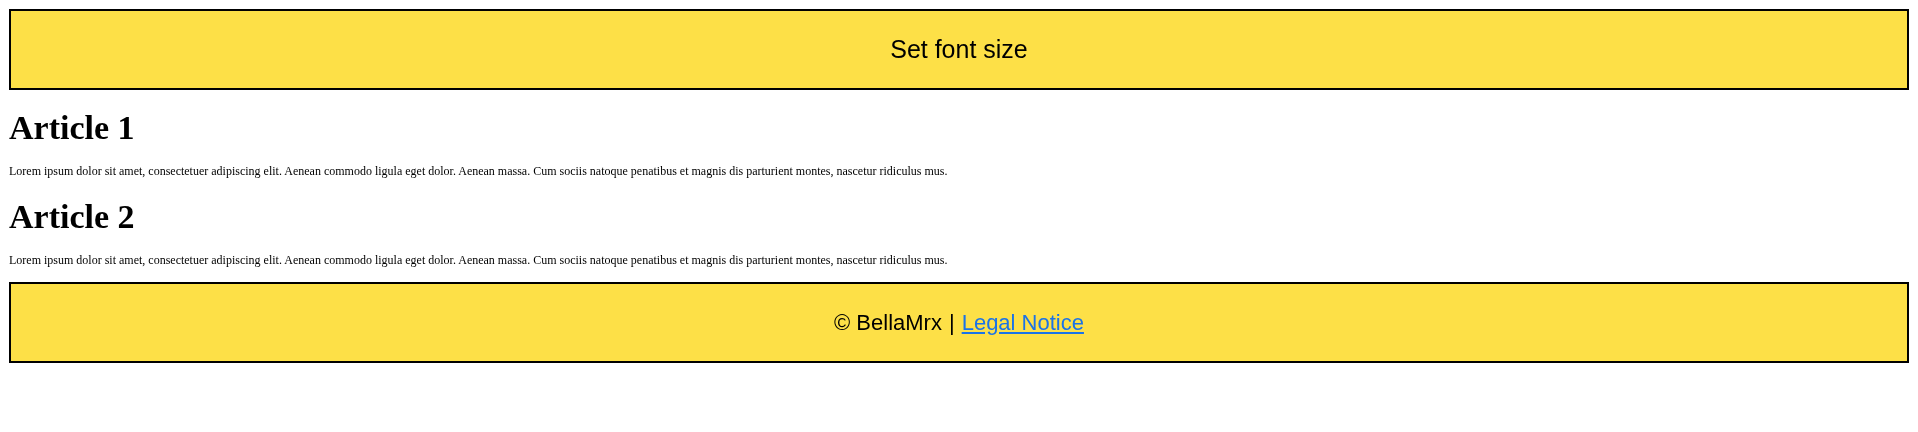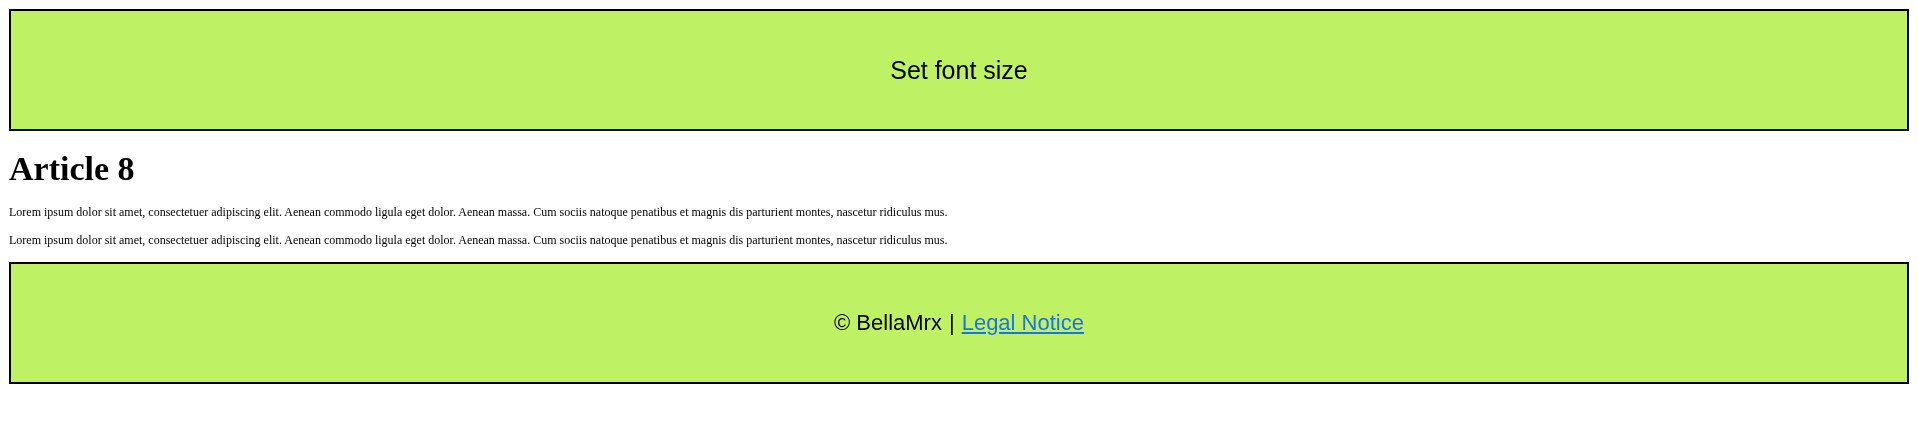--- a/index.html
+++ b/index.html
@@ -8,23 +8,23 @@
     font-family: "Liberation Serif", serif;
     color: #000000;
   }
   body {
     margin: 9px;
     width: 1900px;
   }
 
   
   .banner {
-    background: #bef264;
+    background: #fde047;
     border: 2px solid #000000;
-    height: 122px;
+    height: 81px;
     display: flex;
     align-items: center;
     justify-content: center;
     font-family: "Liberation Sans", sans-serif;
   }
   .banner.header { font-size: 25px; }
   .banner.footer { font-size: 22px; margin-top: 14px; }
 
   
   h2.article-title {
@@ -52,25 +52,26 @@
 </head>
 <body>
 
 <header class="banner header">
   <span>Set font size</span>
 </header>
 
 <main>
 
   <article>
-    <h2 class="article-title">Article 8</h2>
+    <h2 class="article-title">Article 1</h2>
     <p class="article-paragraph">Lorem ipsum dolor sit amet, consectetuer adipiscing elit. Aenean commodo ligula eget dolor. Aenean massa. Cum sociis natoque penatibus et magnis dis parturient montes, nascetur ridiculus mus.</p>
   </article>
 
   <article>
+    <h2 class="article-title">Article 2</h2>
     <p class="article-paragraph">Lorem ipsum dolor sit amet, consectetuer adipiscing elit. Aenean commodo ligula eget dolor. Aenean massa. Cum sociis natoque penatibus et magnis dis parturient montes, nascetur ridiculus mus.</p>
   </article>
 
 </main>
 
 <footer class="banner footer">
   <div class="footer-text">
     <span>© BellaMrx</span><span class="sep">|</span><a class="legal-link" href="#">Legal Notice</a>
   </div>
 </footer>

